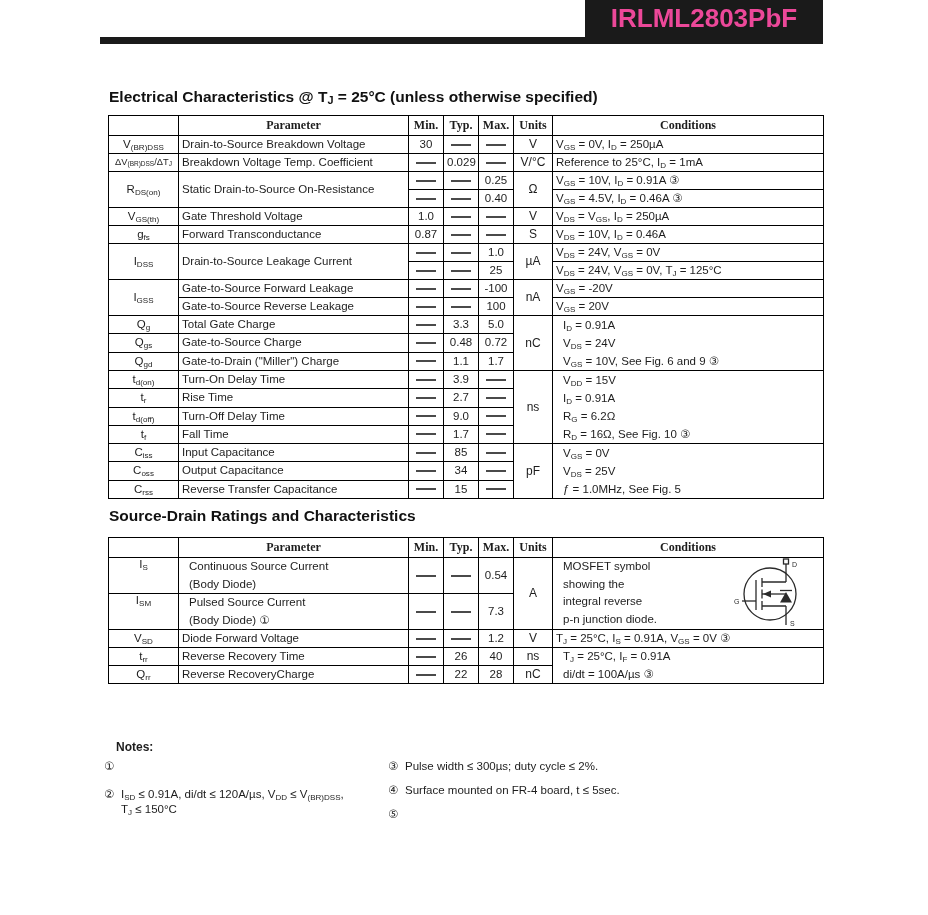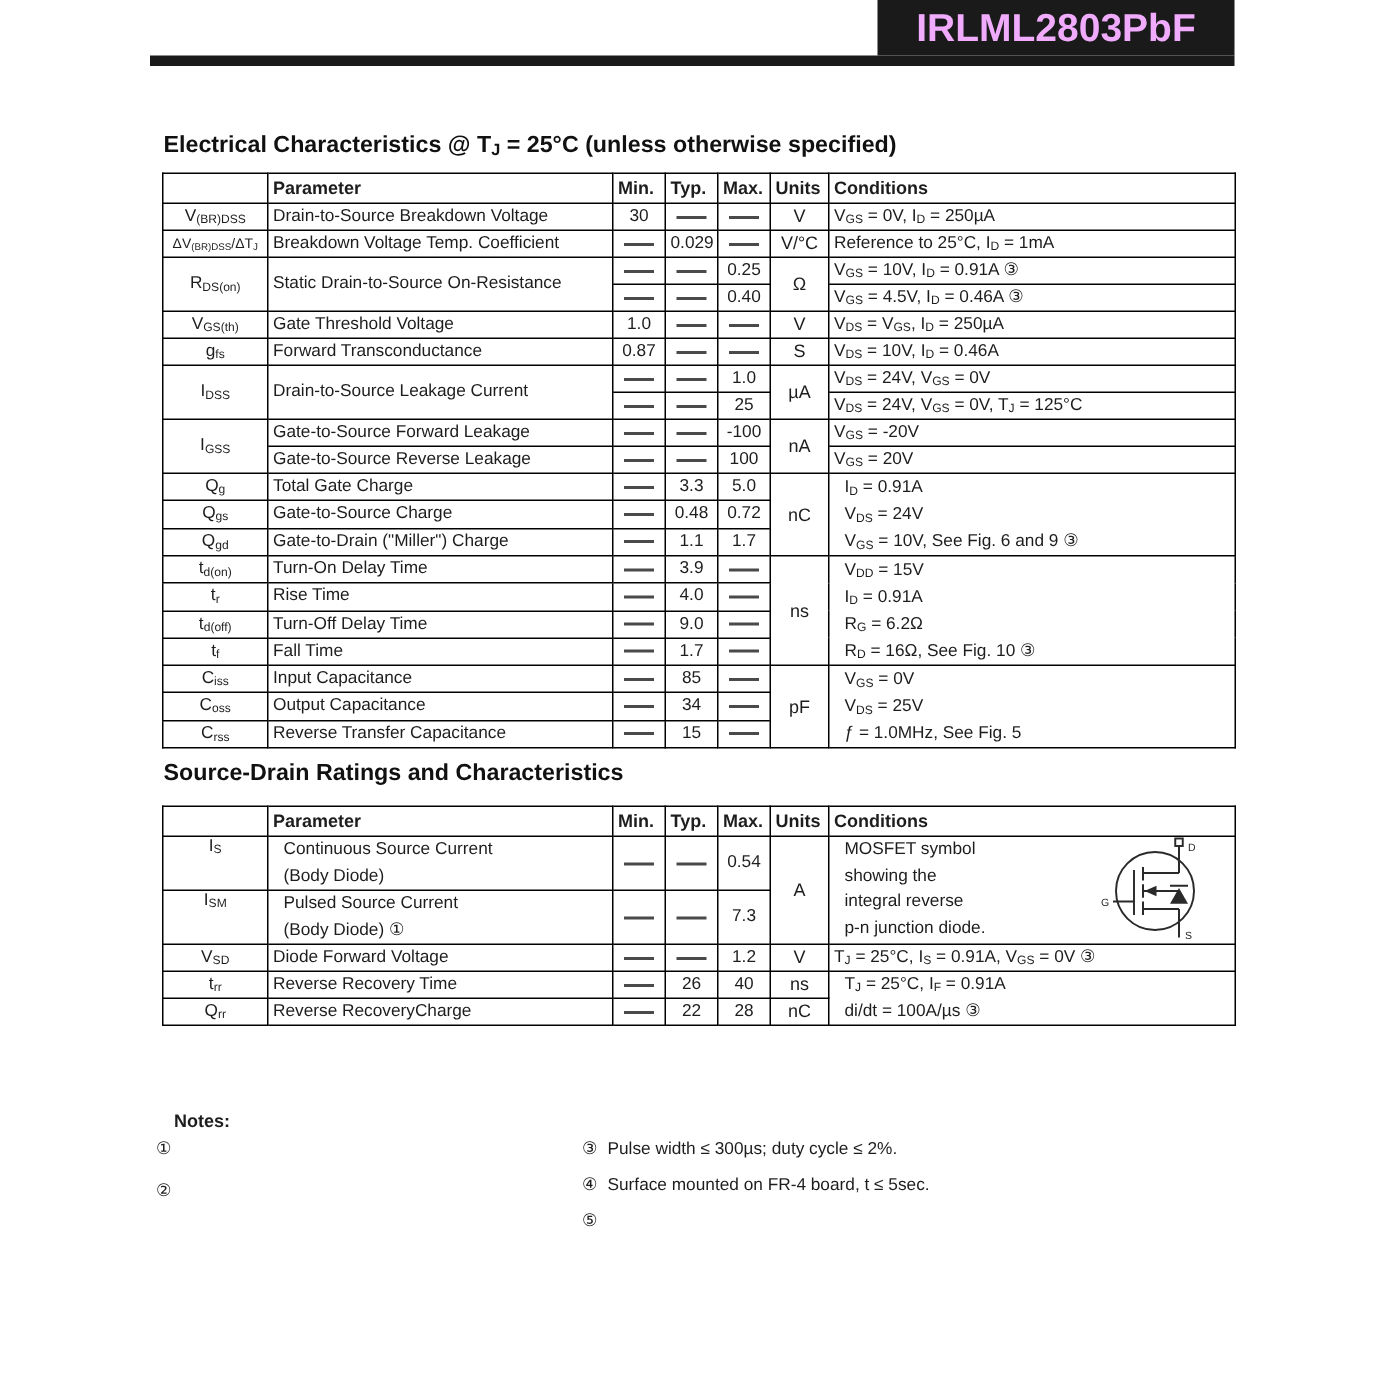--- a/index.html
+++ b/index.html
@@ -3,35 +3,35 @@
 <meta charset="utf-8">
 <style>
   html,body{margin:0;padding:0;background:#fff;}
   .page{
     position:relative;width:928px;height:915px;background:#ffffff;
     font-family:"Liberation Sans","DejaVu Sans",sans-serif;color:#1d1d1d;
     overflow:hidden;
   }
   .part-box{
     position:absolute;left:585px;top:0;width:238px;height:37px;background:#1a1a1a;
-    color:#f0abfc;display:flex;align-items:center;justify-content:center;
+    color:#ec4899;display:flex;align-items:center;justify-content:center;
     font-weight:bold;font-size:26px;letter-spacing:0;
   }
   .top-rule{position:absolute;left:100px;top:37px;width:723px;height:7px;background:#1a1a1a;}
   .sec-title{position:absolute;margin:0;font-size:15.5px;font-weight:bold;color:#111;white-space:nowrap;}
   .sec1{left:109px;top:88px;}
   .sec2{left:109px;top:507px;}
   table.spec{
     position:absolute;left:108px;width:715px;border-collapse:collapse;table-layout:fixed;
     font-size:11.5px;color:#1d1d1d;
   }
   .t1{top:115px;}
   .t2{top:537px;}
   table.spec th,table.spec td{border:1px solid #000;padding:0 3px;overflow:hidden;}
-  table.spec th{height:19px;font-size:12px;font-weight:bold;text-align:left;line-height:19px;}
+  table.spec th{height:19px;font-size:12px;font-weight:bold;text-align:center;line-height:19px;font-family:Liberation Serif, serif;}
   table.spec td{height:17px;line-height:13px;}
   td.k-sym{text-align:center;padding-left:5px;white-space:nowrap;}
   td.k-par{text-align:left;padding-left:7px;white-space:nowrap;}
   td.k-num{text-align:center;white-space:nowrap;}
   td.k-unit{text-align:center;font-size:12px;}
   td.k-cond{text-align:left;padding-left:7px;white-space:nowrap;}
   td.multiline{padding:0;vertical-align:top;}
   .cline{height:18px;line-height:18px;padding-left:7px;white-space:nowrap;}
   .t2 .cline{height:17.5px;line-height:17.5px;}
   td.sm{font-size:9.3px;padding-left:2px;}
@@ -255,21 +255,21 @@
             <div class="cline">R<sub>G</sub> = 6.2Ω</div>
             <div class="cline">R<sub>D</sub> = 16Ω, See Fig. 10 ③</div>
           </td>
         </tr>
         <tr>
           <td class="k-sym">t<sub>r</sub></td>
           <td class="k-par">Rise Time</td>
           <td class="k-num">
             <div class="dash"></div>
           </td>
-          <td class="k-num">4.0</td>
+          <td class="k-num">2.7</td>
           <td class="k-num">
             <div class="dash"></div>
           </td>
         </tr>
         <tr>
           <td class="k-sym">t<sub>d(off)</sub></td>
           <td class="k-par">Turn-Off Delay Time</td>
           <td class="k-num">
             <div class="dash"></div>
           </td>
@@ -446,20 +446,24 @@
       </tbody>
   </table>
 
   <div class="notes-title">Notes:</div>
   <div class="notes-col notes-left">
       <div class="note">
         <span class="note-num">①</span>
       </div>
       <div class="note">
         <span class="note-num">②</span>
+        <div>
+          <div class="note-line">I<sub>SD</sub> ≤ 0.91A, di/dt ≤ 120A/µs, V<sub>DD</sub> ≤ V<sub>(BR)DSS</sub>,</div>
+          <div class="note-line">T<sub>J</sub> ≤ 150°C</div>
+        </div>
       </div>
     </div>
   <div class="notes-col notes-right">
       <div class="note">
         <span class="note-num">③</span>
         <div>
           <div class="note-line">Pulse width ≤ 300µs; duty cycle ≤ 2%.</div>
         </div>
       </div>
       <div class="note">

